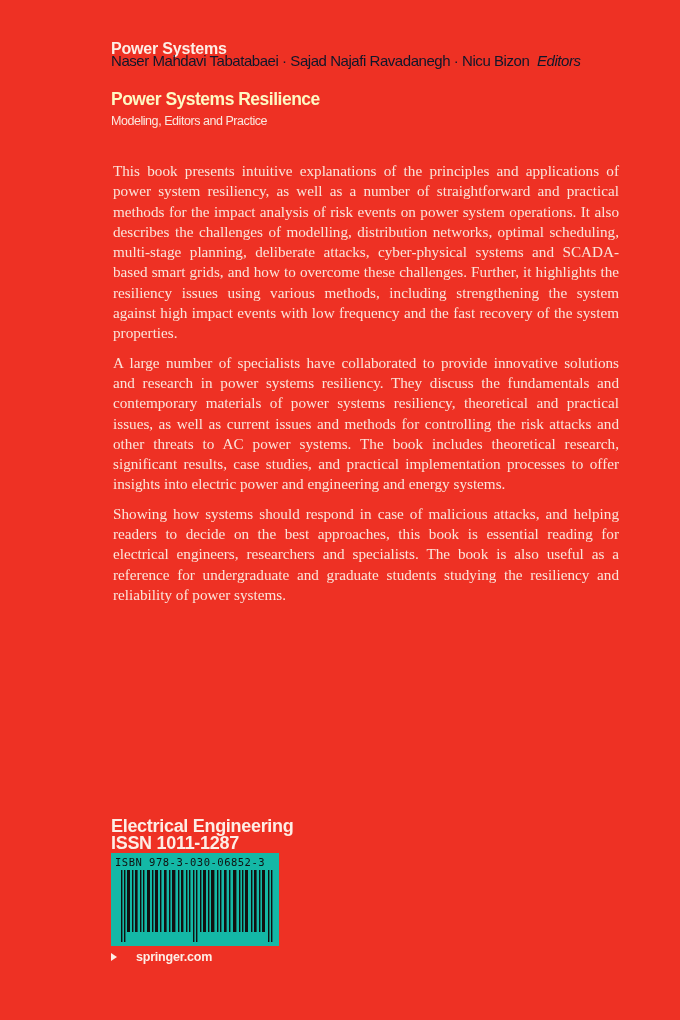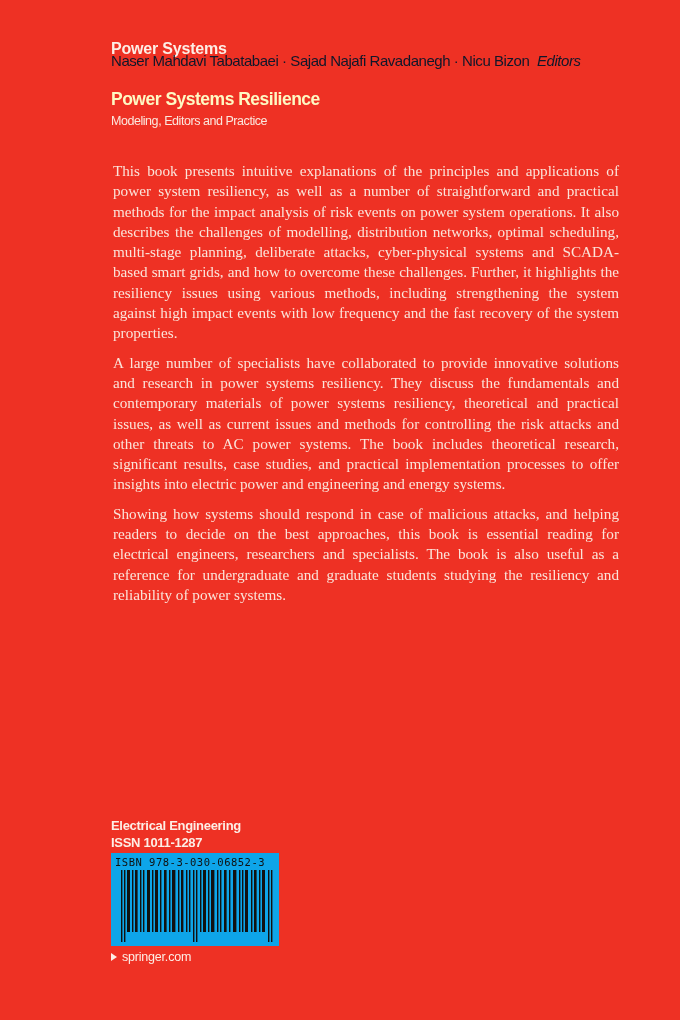--- a/index.html
+++ b/index.html
@@ -70,33 +70,33 @@
       text-align: justify;
     }
     #description p {
       margin: 0 0 9px 0;
       text-align: justify;
     }
     #subject-block {
       position: absolute;
       left: 111px;
       top: 818px;
-      font-size: 13px;
+      font-size: 18px;
       font-weight: bold;
       line-height: 16.5px;
       letter-spacing: -0.3px;
       color: #fdeee6;
     }
     #barcode-box {
       position: absolute;
       left: 111px;
       top: 853px;
       width: 168px;
       height: 93px;
-      background: #0ea5e9;
+      background: #14b8a6;
       box-sizing: border-box;
     }
     #isbn-label {
       position: absolute;
       left: 4px;
       top: 3px;
       font-family: "DejaVu Sans Mono", "Liberation Mono", monospace;
       font-size: 10.5px;
       letter-spacing: 0.5px;
       color: #111;
@@ -128,26 +128,27 @@
       margin-right: 5px;
     }
     #barcode-digits .mid {
       margin-right: 2px;
     }
     #springer-link {
       position: absolute;
       left: 111px;
       top: 950px;
       font-size: 12.5px;
-      font-weight: normal;
+      font-weight: bold;
       color: #fdeee6;
       letter-spacing: -0.2px;
       display: flex;
       align-items: center;
       text-decoration: none;
+      gap: 14px;
     }
     #springer-link .arrow {
       display: inline-block;
       width: 0;
       height: 0;
       border-top: 4px solid transparent;
       border-bottom: 4px solid transparent;
       border-left: 6px solid #fdeee6;
       margin-right: 5px;
     }

